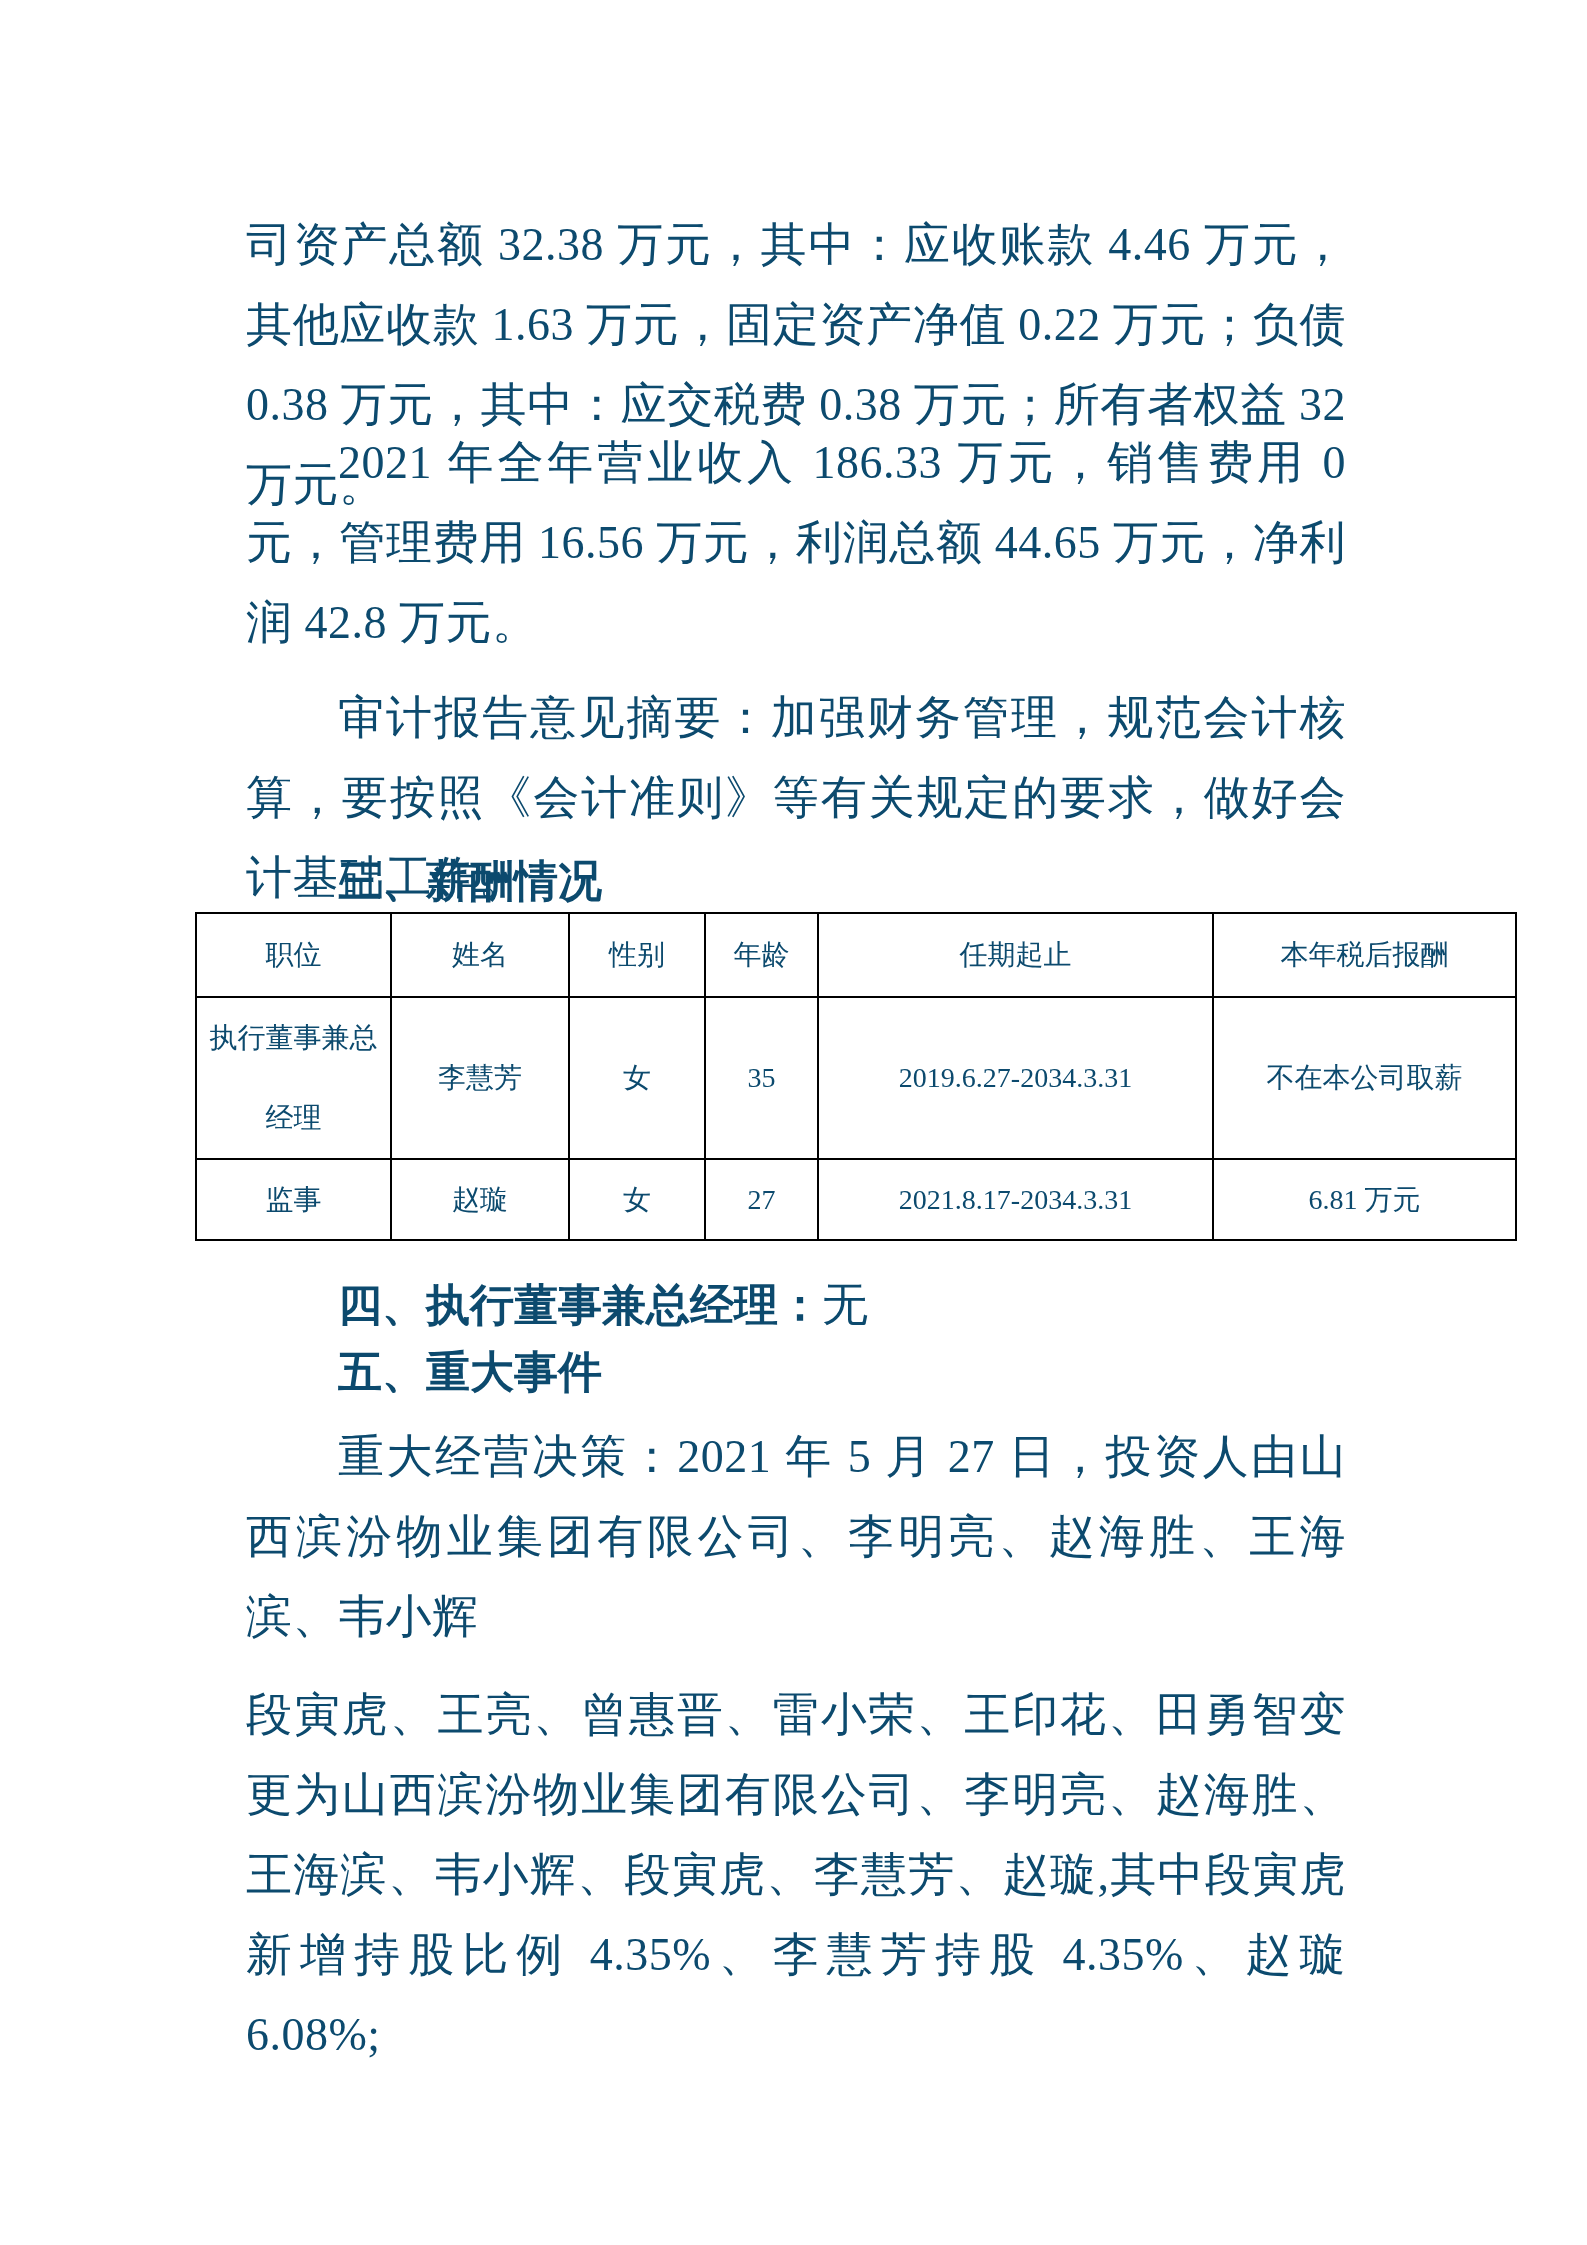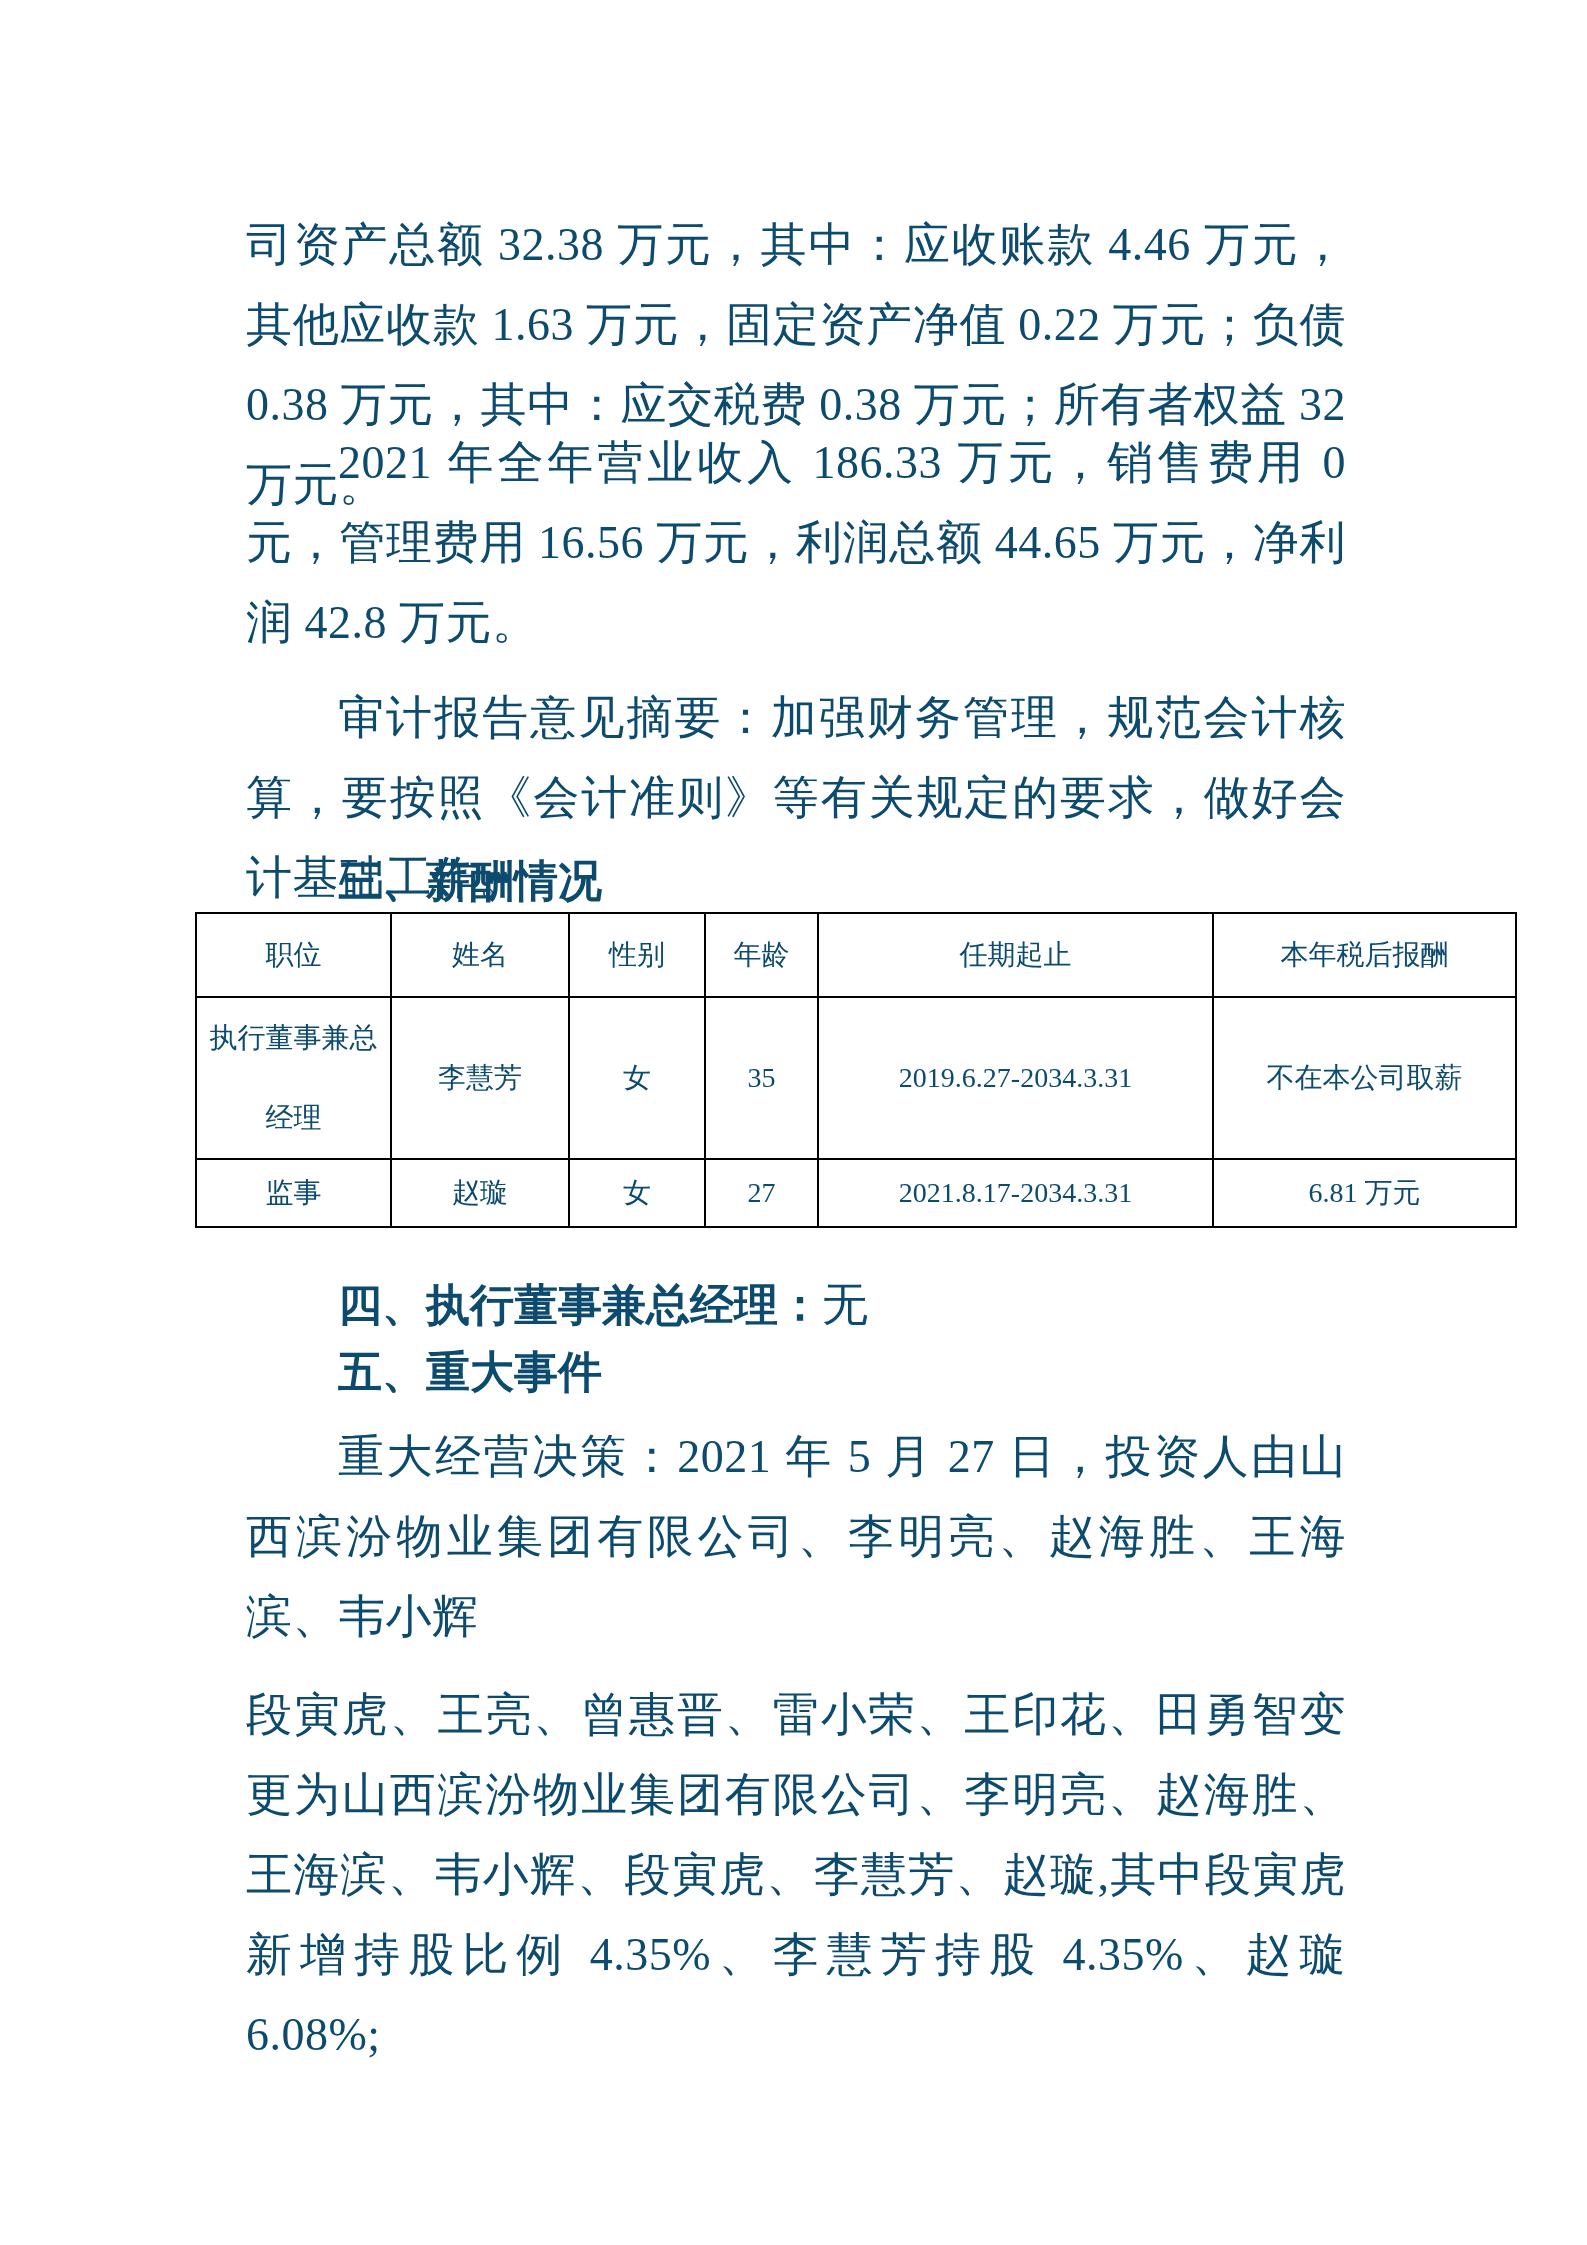--- a/index.html
+++ b/index.html
@@ -49,21 +49,21 @@
   table.salary th, table.salary td {
     border:2px solid #000000;
     text-align:center;
     vertical-align:middle;
     padding:0;
     font-weight:400;
     overflow:hidden;
   }
   tr.hdr  { height:84px; }
   tr.row1 { height:135px; }
-  tr.row2 { height:68px; }
+  tr.row2 { height:81px; }
   td.pos { line-height:80px; }
   td.nowrap { white-space:nowrap;margin-left:8px; }
 </style>
 </head>
 <body>
 
 <div class="page">
 
   <div class="para" style="top:205px;">司资产总额 32.38 万元，其中：应收账款 4.46 万元，其他应收款 1.63 万元，固定资产净值 0.22 万元；负债 0.38 万元，其中：应交税费 0.38 万元；所有者权益 32 万元。</div>
 

